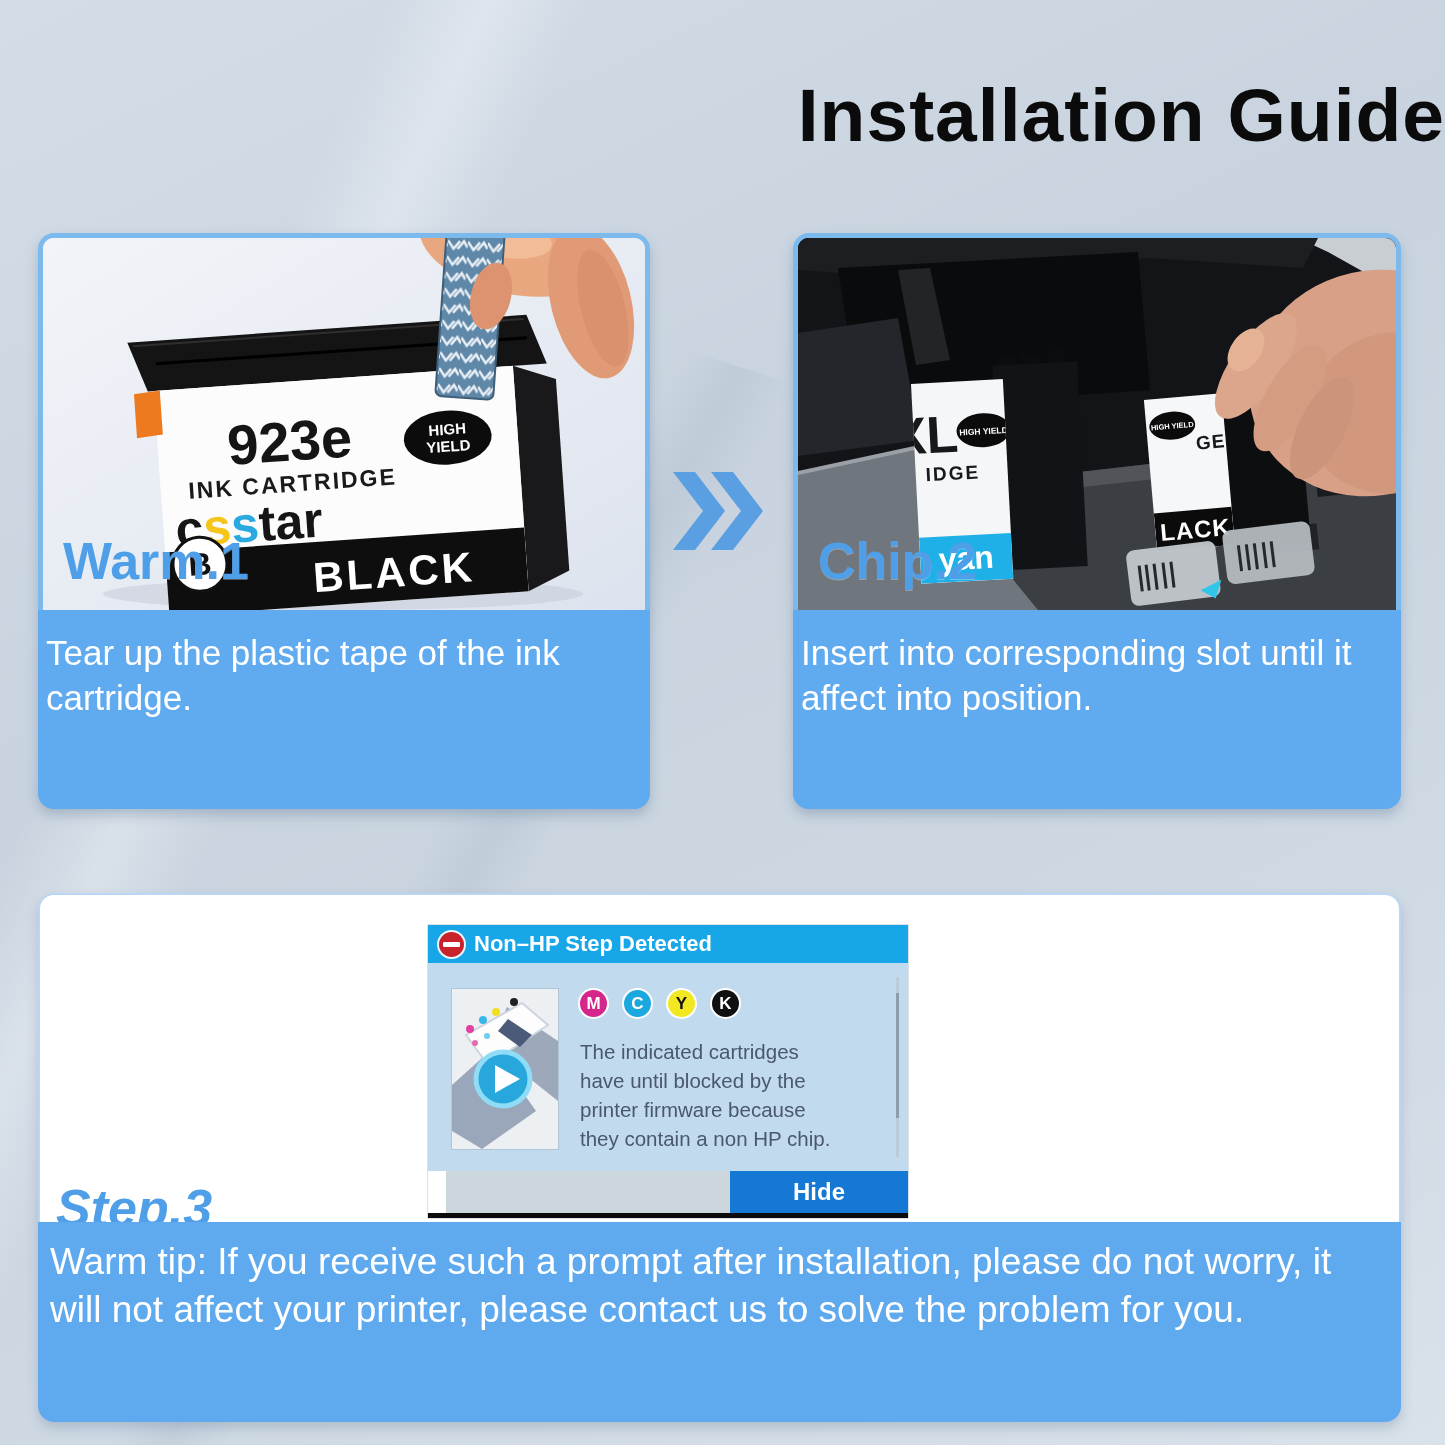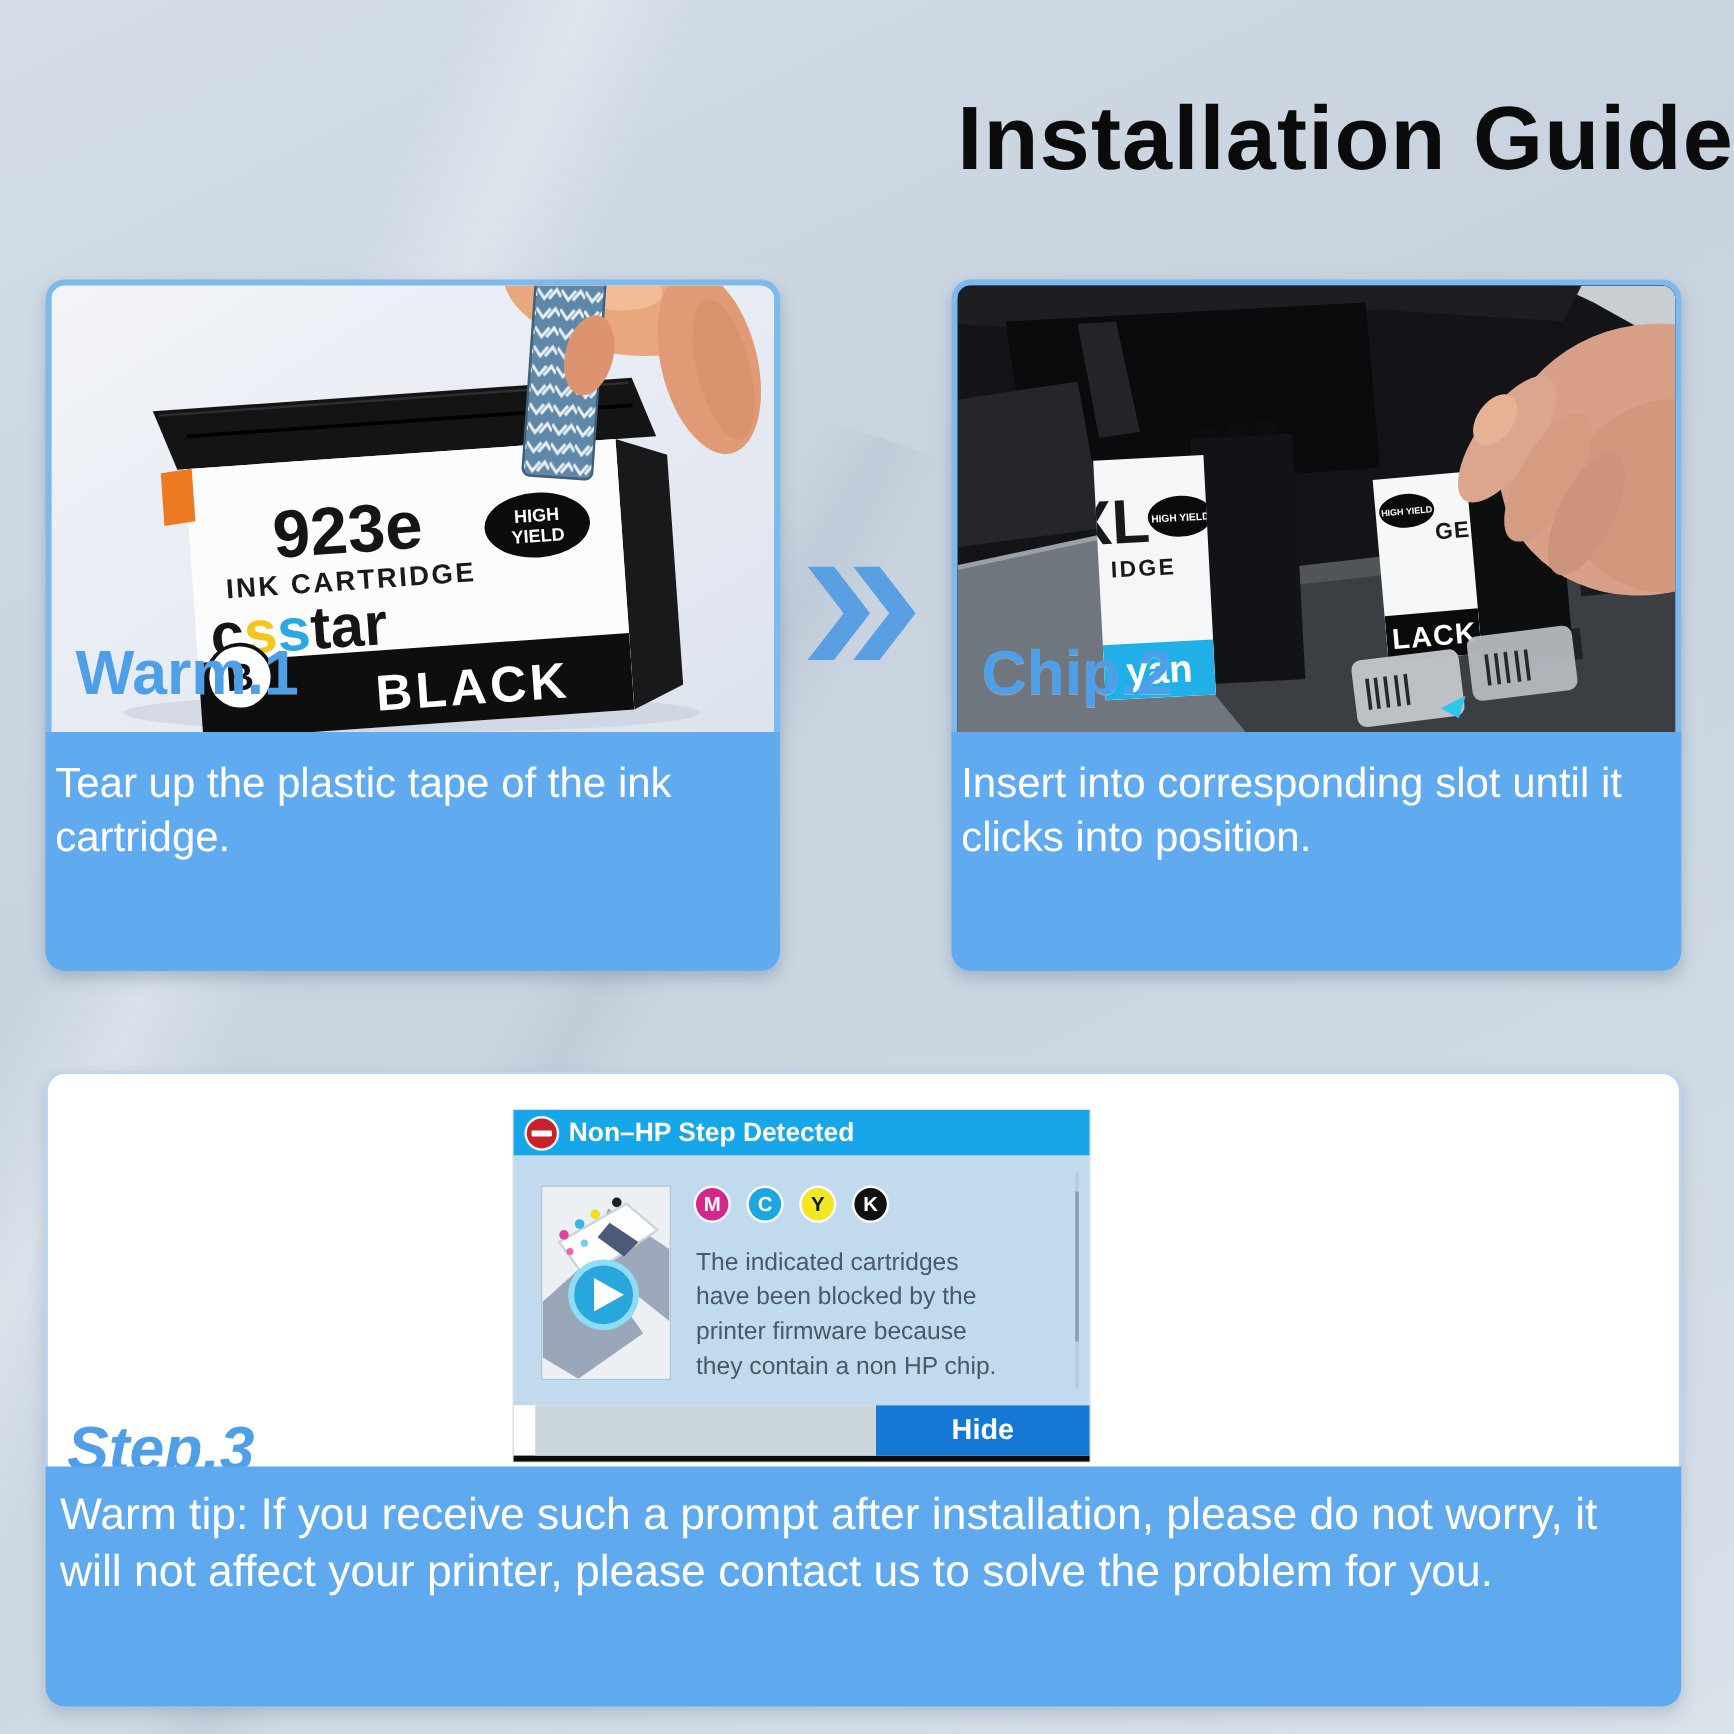--- a/index.html
+++ b/index.html
@@ -244,21 +244,21 @@
             <line x1="451" y1="310" x2="451" y2="336"></line>
           <line x1="459" y1="310" x2="459" y2="336"></line>
             <line x1="468" y1="310" x2="468" y2="336"></line>
           <line x1="476" y1="310" x2="476" y2="336"></line>
         </g>
         <polygon points="400,350 422,342 414,360" fill="#2fc6ea"></polygon>
       </g>
     </svg>
     <div class="step-label">Chip.2</div>
   </div>
-  <div class="caption">Insert into corresponding slot until it clicks into position.</div>
+  <div class="caption">Insert into corresponding slot until it affect into position.</div>
 </div>
 
 <div id="panel-step3">
 
   <div id="fw-dialog">
     <div class="dlg-header">
       <span class="noentry"></span>
       <span class="dlg-title">Non–HP Step Detected</span>
     </div>
     <div class="dlg-body">
@@ -281,21 +281,21 @@
           </g>
         </svg>
       </div>
       <div class="badge-row">
         <span class="ink-badge m">M</span>
         <span class="ink-badge c">C</span>
         <span class="ink-badge y">Y</span>
         <span class="ink-badge k">K</span>
       </div>
       <div class="dlg-message">The indicated cartridges
-have been blocked by the
+have until blocked by the
 printer firmware because
 they contain a non HP chip.</div>
       <div class="dlg-scroll-track"></div>
       <div class="dlg-scroll-thumb"></div>
     </div>
     <div class="dlg-footer">
       <div class="footer-spacer"></div>
       <div class="hide-btn">Hide</div>
     </div>
   </div>

